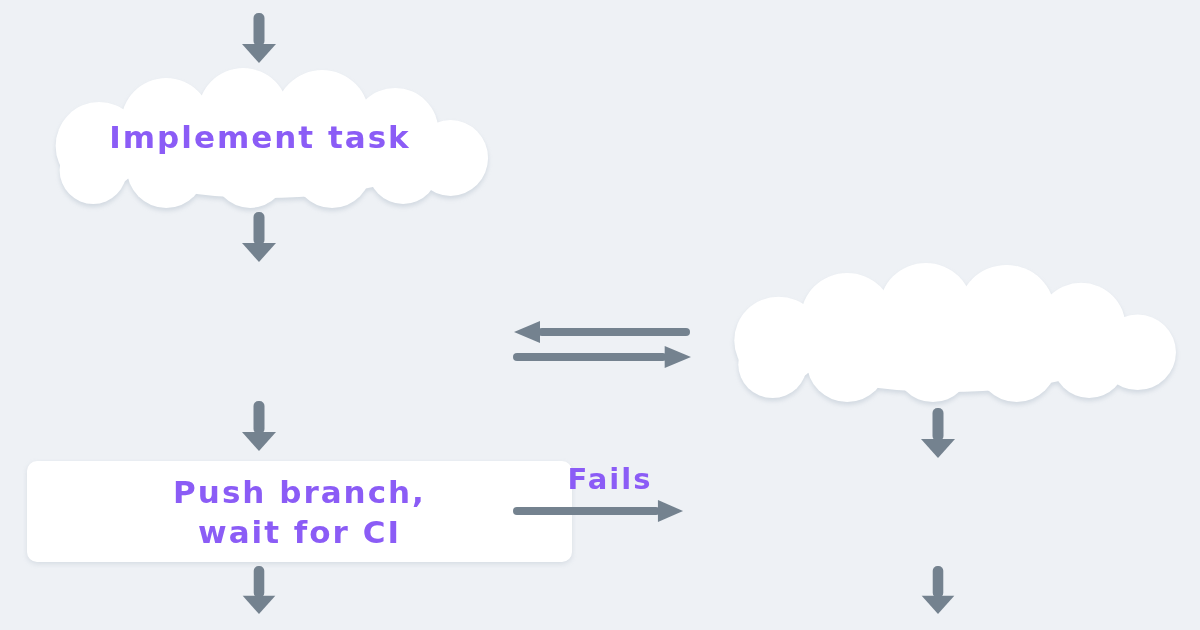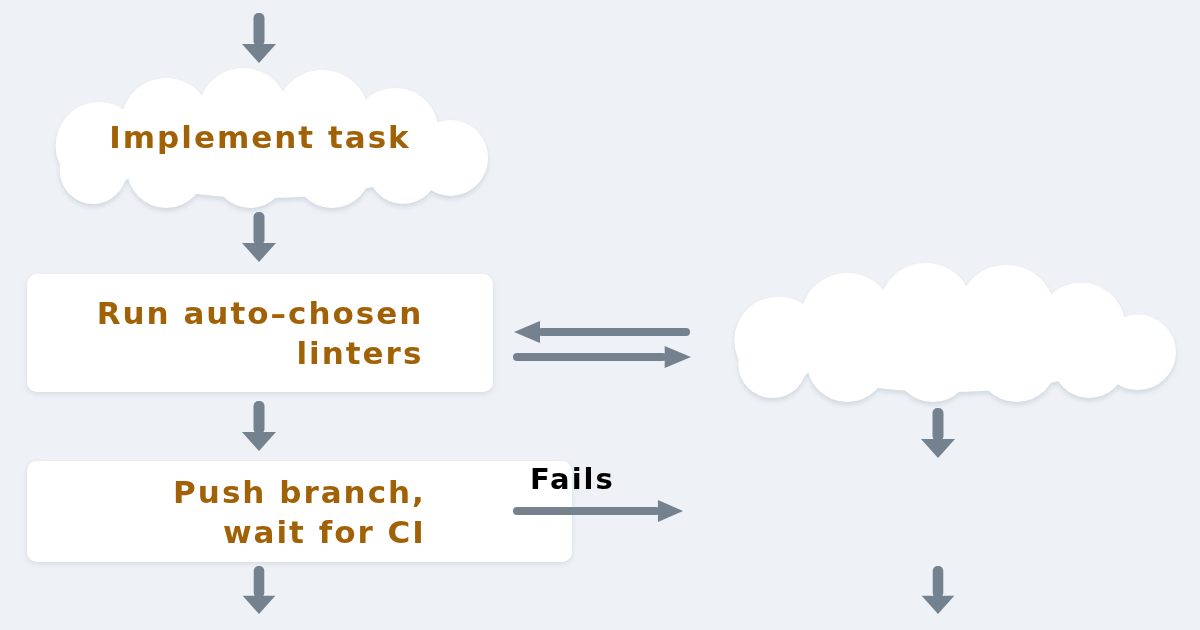--- a/index.html
+++ b/index.html
@@ -18,33 +18,34 @@
     display:flex;align-items:center;justify-content:center;
   }
   .node-cloud{display:flex;align-items:center;justify-content:center;}
   .cloud-svg{
     position:absolute;left:0;top:0;width:100%;height:100%;
     filter:drop-shadow(0 3px 2px rgba(140,158,175,0.28));
   }
   .node-label{
     position:relative;
     z-index:2;
-    color:#a16207;
+    color:#8b5cf6;
     font-weight:bold;
     font-size:31px;
     line-height:40px;
     letter-spacing:2px;
-    text-align:right;
+    text-align:center;
     white-space:pre-line;
   }
   .edge-label{
-    color:#000000;
+    color:#8b5cf6;
     font-weight:bold;
     font-size:29px;
     letter-spacing:2px;
+    text-align:center;
   }
   .arrow{display:block;}
 </style>
 </head>
 <body>
 
 <div id="stage">
 
   <svg class="abs arrow" style="left:241px;top:13px" width="36" height="50" viewBox="0 0 36 50">
     <rect x="12.5" y="0" width="11" height="33" rx="5" fill="#74828f"></rect>
@@ -67,24 +68,20 @@
       <circle cx="380" cy="102" r="36" fill="#ffffff"></circle>
     </svg>
     <div class="node-label">Implement task</div>
   </div>
 
   <svg class="abs arrow" style="left:241px;top:212px" width="36" height="50" viewBox="0 0 36 50">
     <rect x="12.5" y="0" width="11" height="33" rx="5" fill="#74828f"></rect>
     <polygon points="1,31 35,31 18,50" fill="#74828f"></polygon>
   </svg>
 
-  <div class="abs node-rect" style="left:27px;top:274px;width:466px;height:118px">
-    <div class="node-label">Run auto–chosen
-linters</div>
-  </div>
 
   <svg class="abs arrow" style="left:512px;top:319px" width="178" height="26" viewBox="0 0 178 26">
     <rect x="26" y="9" width="152" height="8" rx="4" fill="#74828f"></rect>
     <polygon points="28,2 2,13 28,24" fill="#74828f"></polygon>
   </svg>
   <svg class="abs arrow" style="left:513px;top:344px" width="180" height="26" viewBox="0 0 178 26" preserveAspectRatio="none">
     <rect x="0" y="9" width="152" height="8" rx="4" fill="#74828f"></rect>
     <polygon points="150,2 176,13 150,24" fill="#74828f"></polygon>
   </svg>
 

